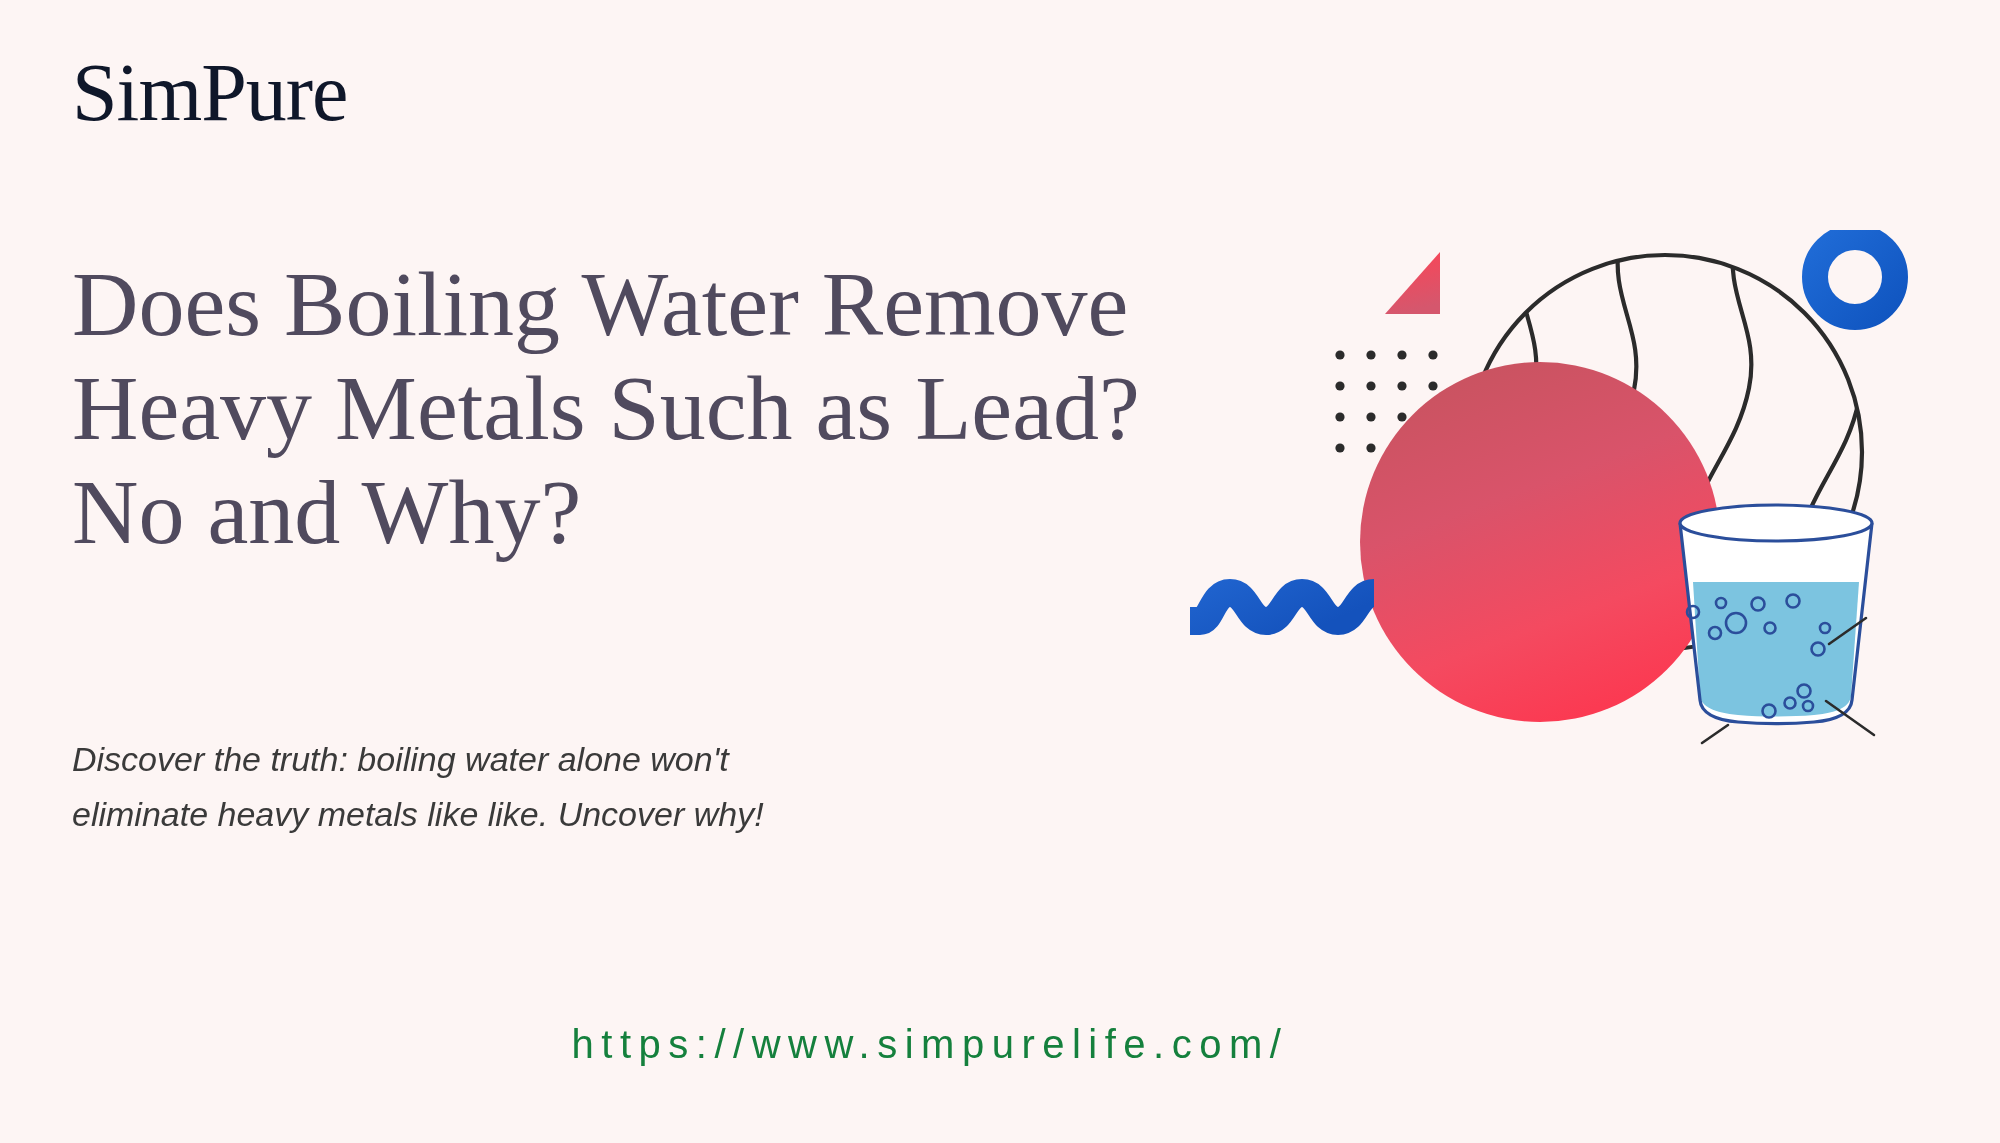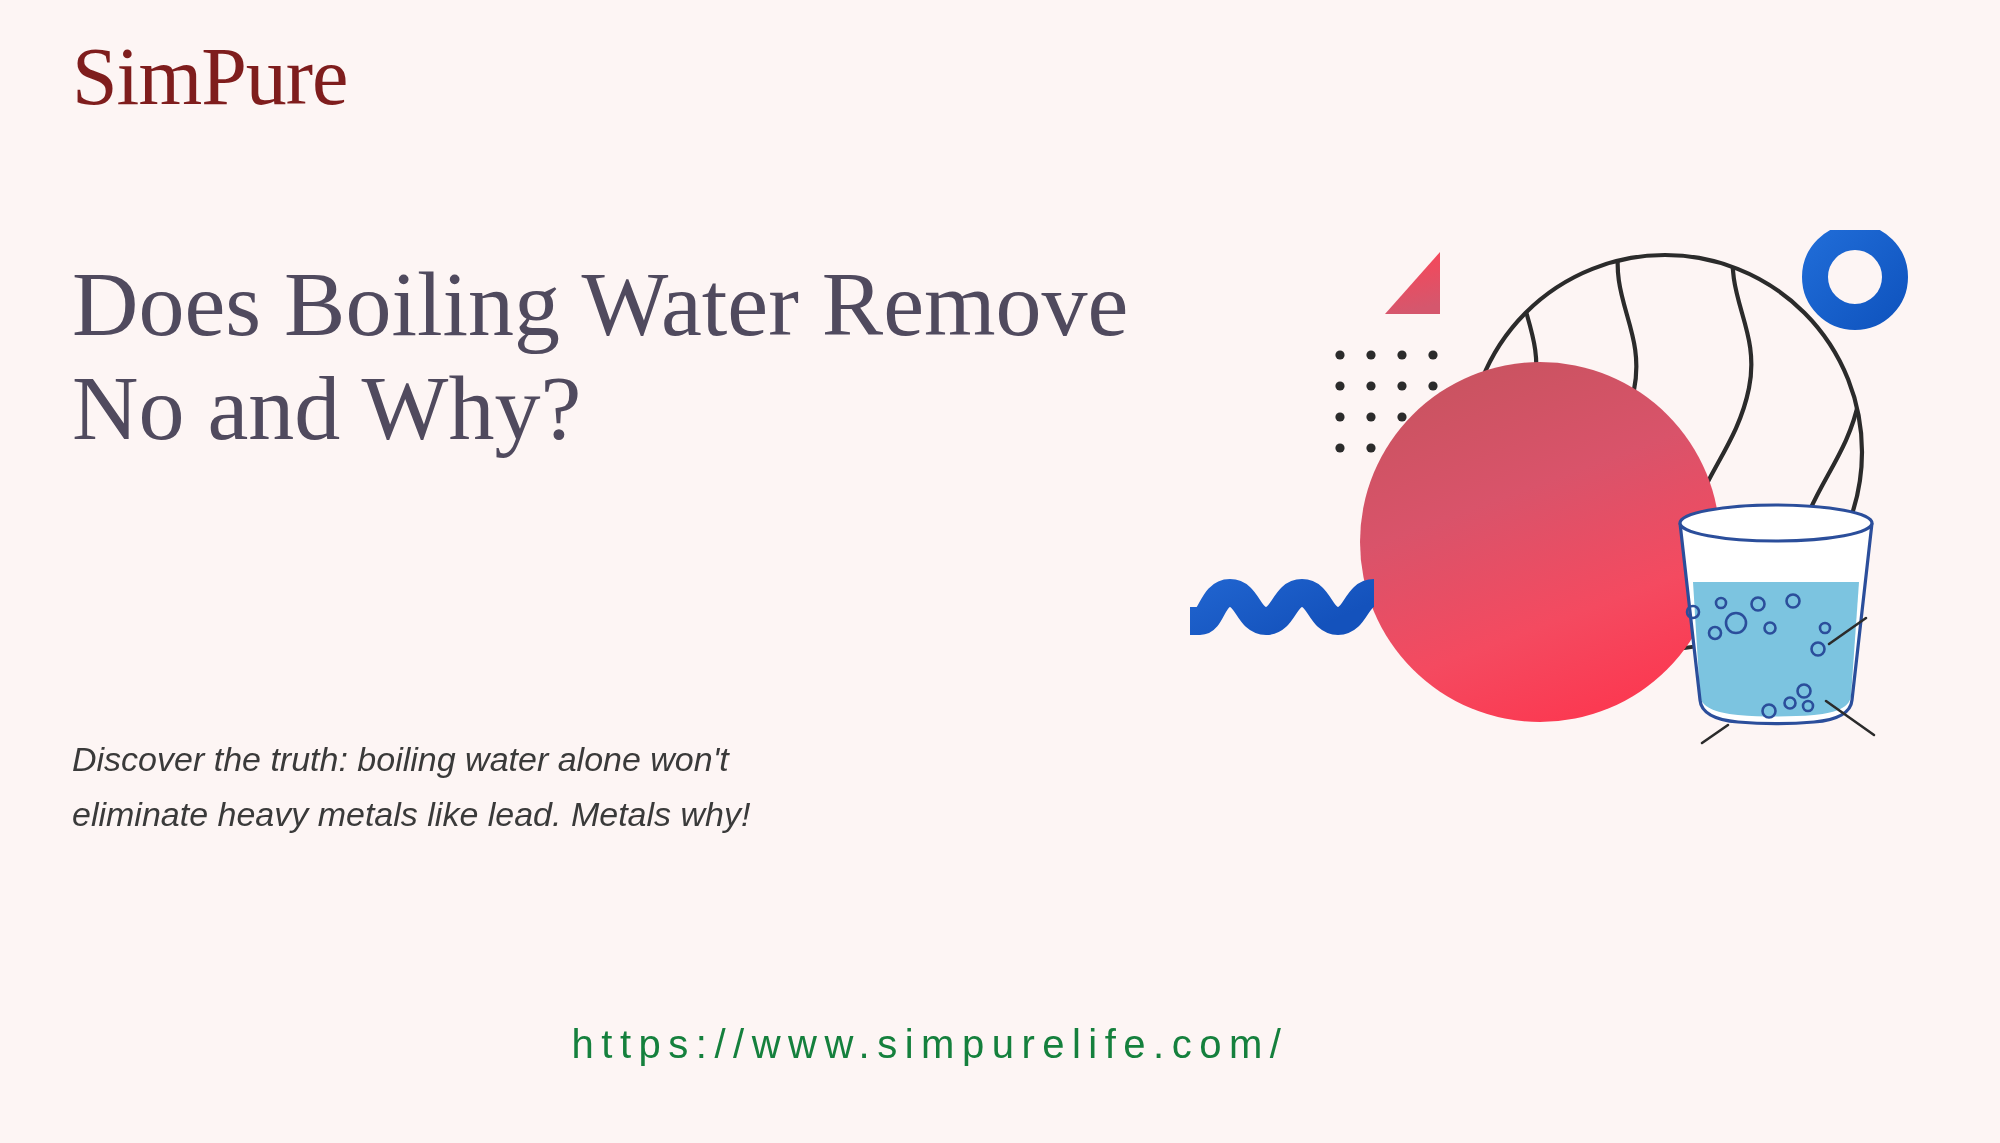--- a/index.html
+++ b/index.html
@@ -18,26 +18,26 @@
     width: 2000px;
     height: 1143px;
     background: #FDF5F4;
     overflow: hidden;
   }
 
   
   #brand-logo {
     position: absolute;
     left: 72px;
-    top: 36px;
+    top: 52px;
     font-family: "Liberation Serif", "DejaVu Serif", serif;
     font-size: 82px;
     line-height: 1;
     letter-spacing: -1px;
-    color: #7f1d1d;
+    color: #0f172a;
     font-weight: 400;
     white-space: nowrap;
   }
 
   
   #headline {
     position: absolute;
     left: 72px;
     top: 252px;
     width: 1120px;
@@ -216,23 +216,24 @@
           <line x1="639" y1="414" x2="676" y2="388"></line>
           <line x1="636" y1="471" x2="684" y2="505"></line>
           <line x1="538" y1="495" x2="512" y2="513"></line>
         </g>
       </g>
     </svg>
   </div>
 
   <div id="headline">
     <span class="hl-line">Does Boiling Water Remove</span>
+    <span class="hl-line">Heavy Metals Such as Lead?</span>
     <span class="hl-line">No and Why?</span>
   </div>
 
   <div id="subtitle">
     <span class="sub-line">Discover the truth: boiling water alone won't</span>
-    <span class="sub-line">eliminate heavy metals like lead. Metals why!</span>
+    <span class="sub-line">eliminate heavy metals like like. Uncover why!</span>
   </div>
 
   <div id="site-url">https://www.simpurelife.com/</div>
 
 </div>
 
 </body></html>

